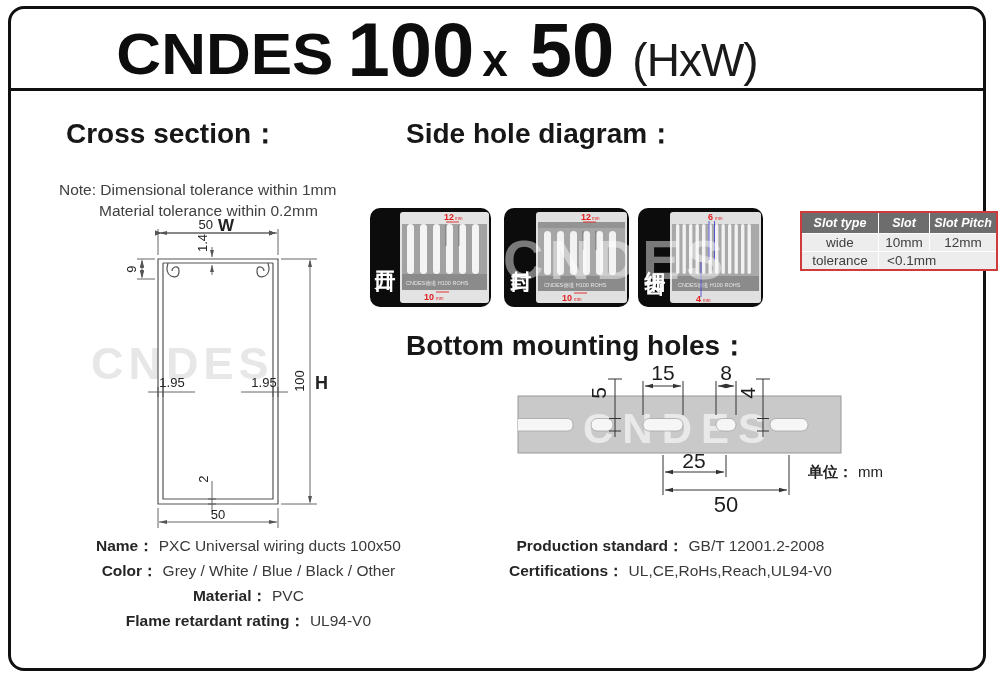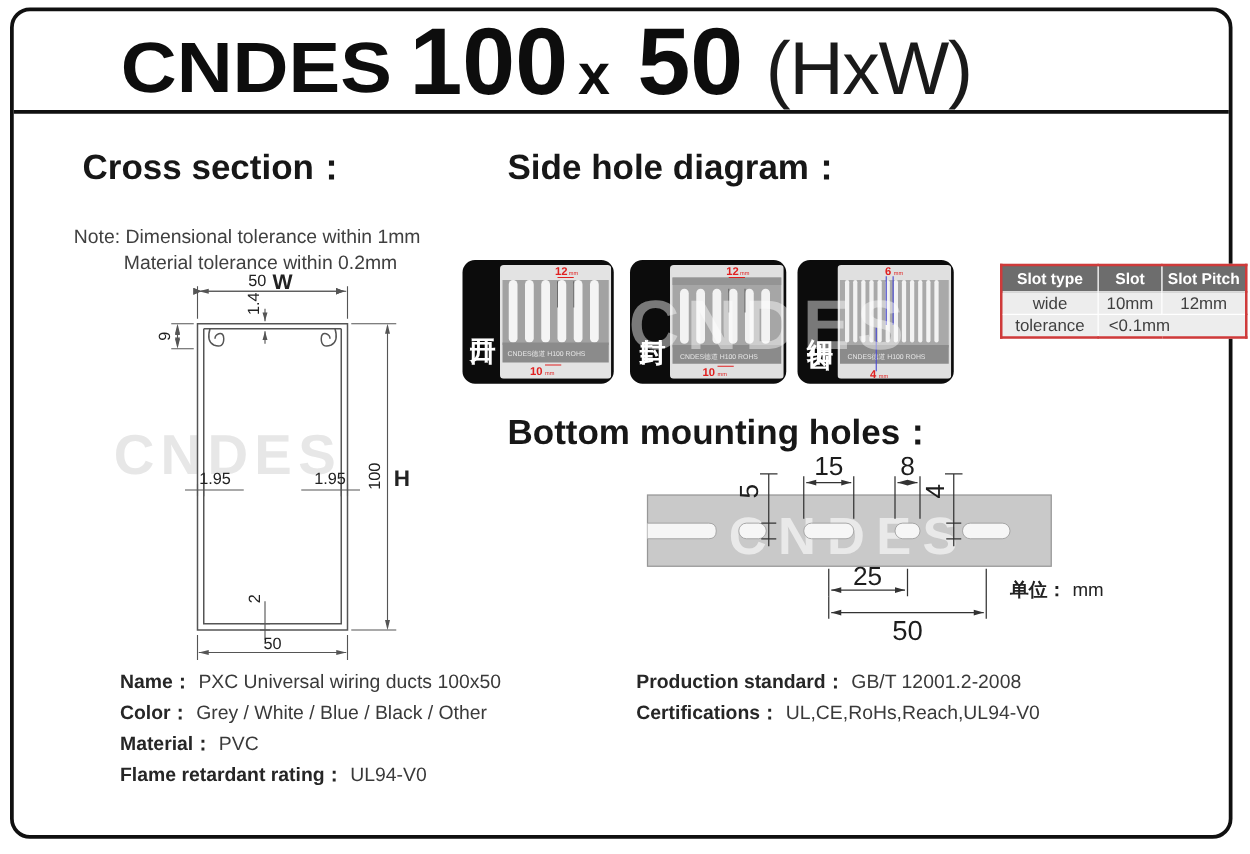--- a/index.html
+++ b/index.html
@@ -4,33 +4,33 @@
 <style>
   html,body{margin:0;padding:0;background:#ffffff;}
   body{font-family:"Liberation Sans","DejaVu Sans",sans-serif;-webkit-font-smoothing:antialiased;}
   .page{position:relative;width:1000px;height:683px;background:#fff;overflow:hidden;}
   .frame{position:absolute;left:8px;top:6px;width:978px;height:665px;border:3px solid #101010;border-radius:16px;background:#fff;box-sizing:border-box;}
   .title-bar{position:absolute;left:0;top:0;width:100%;height:82px;border-bottom:3px solid #101010;box-sizing:border-box;display:flex;align-items:baseline;justify-content:center;padding-right:120px;}
   .title-bar span{line-height:82px;}
   .t-brand{font-size:62px;font-weight:800;letter-spacing:0px;color:#0d0d0d;transform:scaleY(.92);display:inline-block;}
   .t-num{font-size:76px;font-weight:700;color:#0d0d0d;margin-left:14px;}
   .t-x{font-size:46px;font-weight:700;color:#0d0d0d;margin:0 8px;}
-  .t-suffix{font-size:60px;font-weight:400;color:#1a1a1a;margin-left:18px;letter-spacing:-1px;}
+  .t-suffix{font-size:46px;font-weight:400;color:#1a1a1a;margin-left:18px;letter-spacing:-1px;}
   h2{position:absolute;margin:0;font-size:28px;font-weight:700;color:#171717;letter-spacing:0px;}
   .note{position:absolute;left:48px;top:170px;font-size:15.5px;color:#404040;line-height:21px;}
   .note .l2{padding-left:40px;}
-  .info{position:absolute;font-size:15.5px;color:#3a3a3a;line-height:25px;}
+  .info{position:absolute;font-size:15.5px;color:#3a3a3a;line-height:25px;text-align:center;}
   .info b{color:#262626;}
   .info .val{margin-left:5px;}
   .photo-card{position:absolute;top:199px;height:99px;background:#0c0c0c;border-radius:10px;box-sizing:border-box;display:flex;align-items:center;padding:3px 2px 3px 4px;justify-content:flex-end;}
   .card-label{width:24px;color:#fff;font-weight:700;font-size:21px;writing-mode:vertical-rl;text-orientation:upright;text-align:center;letter-spacing:4px;margin-right:1px;}
   .wm{position:absolute;font-weight:700;color:rgba(255,255,255,0.45);pointer-events:none;}
   .wm-photos{left:492px;top:218px;font-size:56px;letter-spacing:6px;}
   .slot-table{position:absolute;left:789px;top:202px;width:187px;border-collapse:collapse;border:2px solid #cf3a3a;background:#ededed;table-layout:fixed;}
-  .slot-table th{background:#6d6d6d;color:#fff;font-size:12.5px;font-weight:700;padding:3px 2px;border:1.5px solid #fff;}
+  .slot-table th{background:#6d6d6d;color:#fff;font-size:12.5px;font-weight:700;padding:3px 2px;border:1.5px solid #fff;font-style:italic;}
   .slot-table td{color:#404040;font-size:13.5px;text-align:center;padding:0px 2px;border:1.5px solid #fff;height:17px;}
   .slot-table .c1{width:72px;} .slot-table .c2{width:46px;} .slot-table .c3{width:62px;}
   svg text{font-family:"Liberation Sans","DejaVu Sans",sans-serif;}
   .dimtxt{font-family:"DejaVu Serif",serif;}
 </style>
 </head>
 <body>
 
 <div class="page">
   <div class="frame">

